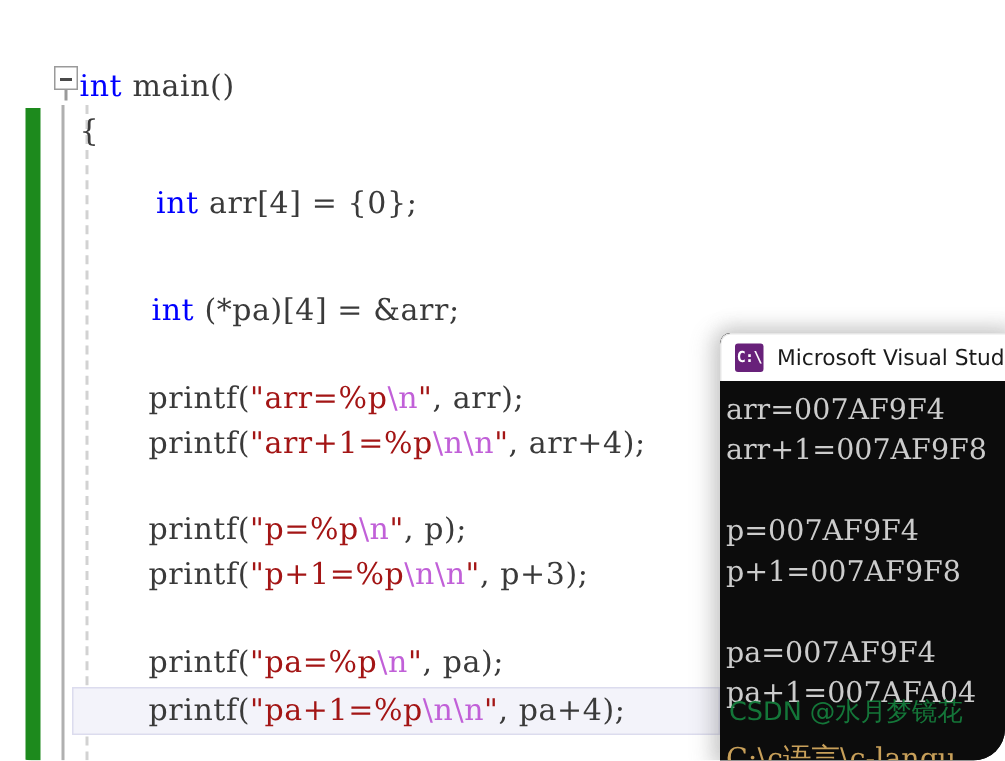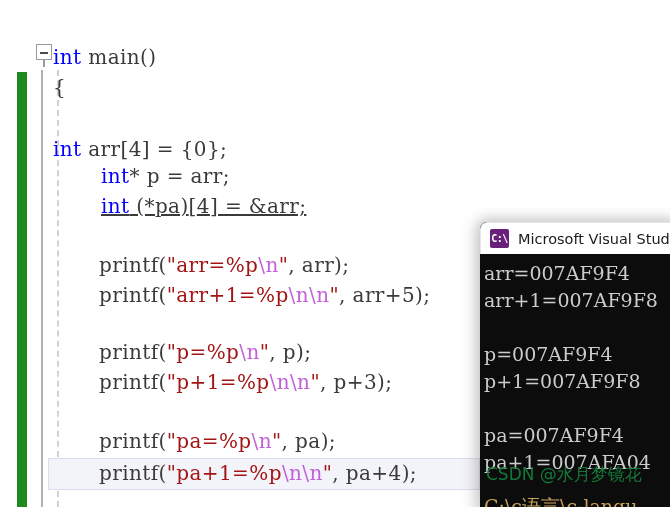--- a/index.html
+++ b/index.html
@@ -10,20 +10,21 @@
     background: #ffffff;
     font-family: "DejaVu Serif", "Liberation Serif", serif;
   }
 
   #app {
     position: relative;
     width: 670px;
     height: 507px;
     background: #ffffff;
     overflow: hidden;
+    border-radius: 21px;
   }
 
   
   #editor {
     position: absolute;
     inset: 0;
     background: #ffffff;
   }
 
   
@@ -221,26 +222,25 @@
 
     <div class="fold-box"></div>
     <div class="fold-stub"></div>
 
     <div class="current-line"></div>
 
     <div class="code-layer" id="code-layer">
         <div class="line" style="top: 42px; padding-left: 53px;"><span class="kw">int</span><span class="punc"> </span><span class="id">main</span><span class="punc">()</span></div>
         <div class="line" style="top: 72px; padding-left: 53px;"><span class="punc">{</span></div>
         <div class="line" style="top: 102px; padding-left: 53px;">&nbsp;</div>
-        <div class="line" style="top: 134px; padding-left: 53px; text-align: center;"><span class="kw">int</span><span class="id"> arr</span><span class="punc">[</span><span class="num">4</span><span class="punc">] = {</span><span class="num">0</span><span class="punc">};</span></div>
-        <div class="line" style="top: 161px; padding-left: 101px;"><span class="kw">int</span><span class="id">* p = arr;</span></div>
-        <div class="line" style="top: 191px; padding-left: 101px; text-decoration: underline;"><span class="kw">int</span><span class="id"> (*pa)</span><span class="punc">[</span><span class="num">4</span><span class="punc">] = &amp;arr;</span></div>
+        <div class="line" style="top: 120px; padding-left: 104px; text-align: center;"><span class="kw">int</span><span class="id"> arr</span><span class="punc">[</span><span class="num">4</span><span class="punc">] = {</span><span class="num">0</span><span class="punc">};</span></div>
+        <div class="line" style="top: 191px; padding-left: 101px;"><span class="kw">int</span><span class="id"> (*pa)</span><span class="punc">[</span><span class="num">4</span><span class="punc">] = &amp;arr;</span></div>
         <div class="line" style="top: 221px; padding-left: 101px;">&nbsp;</div>
         <div class="line" style="top: 250px; padding-left: 99px;"><span class="id">printf(</span><span class="str">"arr=%p</span><span class="esc">\n</span><span class="str">"</span><span class="id">, arr);</span></div>
-        <div class="line" style="top: 280px; padding-left: 99px;"><span class="id">printf(</span><span class="str">"arr+1=%p</span><span class="esc">\n</span><span class="esc">\n</span><span class="str">"</span><span class="id">, arr+5);</span></div>
+        <div class="line" style="top: 280px; padding-left: 99px;"><span class="id">printf(</span><span class="str">"arr+1=%p</span><span class="esc">\n</span><span class="esc">\n</span><span class="str">"</span><span class="id">, arr+4);</span></div>
         <div class="line" style="top: 310px; padding-left: 99px;">&nbsp;</div>
         <div class="line" style="top: 337px; padding-left: 99px;"><span class="id">printf(</span><span class="str">"p=%p</span><span class="esc">\n</span><span class="str">"</span><span class="id">, p);</span></div>
         <div class="line" style="top: 367px; padding-left: 99px;"><span class="id">printf(</span><span class="str">"p+1=%p</span><span class="esc">\n</span><span class="esc">\n</span><span class="str">"</span><span class="id">, p+3);</span></div>
         <div class="line" style="top: 397px; padding-left: 99px;">&nbsp;</div>
         <div class="line" style="top: 426px; padding-left: 99px;"><span class="id">printf(</span><span class="str">"pa=%p</span><span class="esc">\n</span><span class="str">"</span><span class="id">, pa);</span></div>
         <div class="line" style="top: 458px; padding-left: 99px;"><span class="id">printf(</span><span class="str">"pa+1=%p</span><span class="esc">\n</span><span class="esc">\n</span><span class="str">"</span><span class="id">, pa+4);</span></div>
       </div>
   </div>
 
   <div id="console-window">

